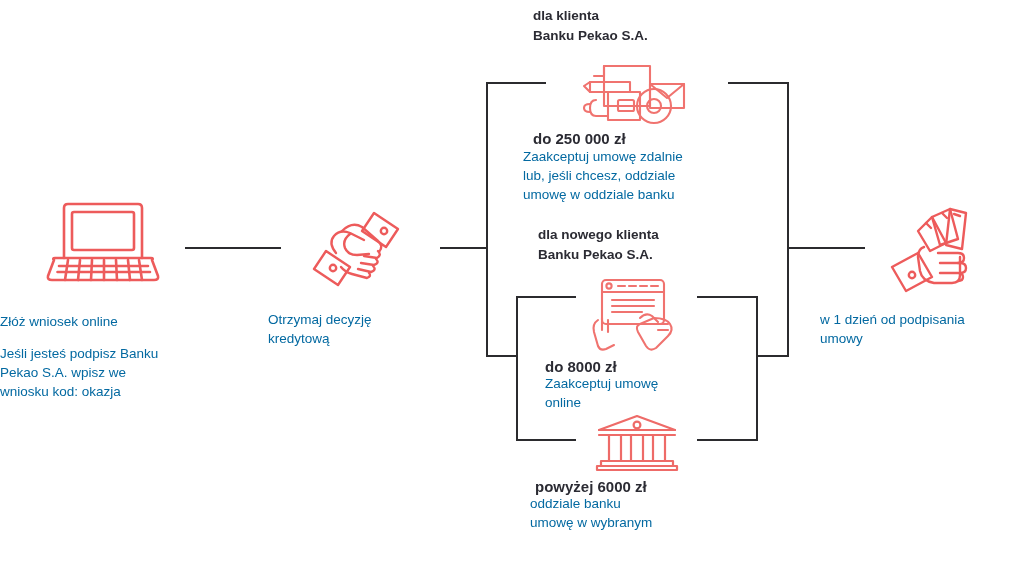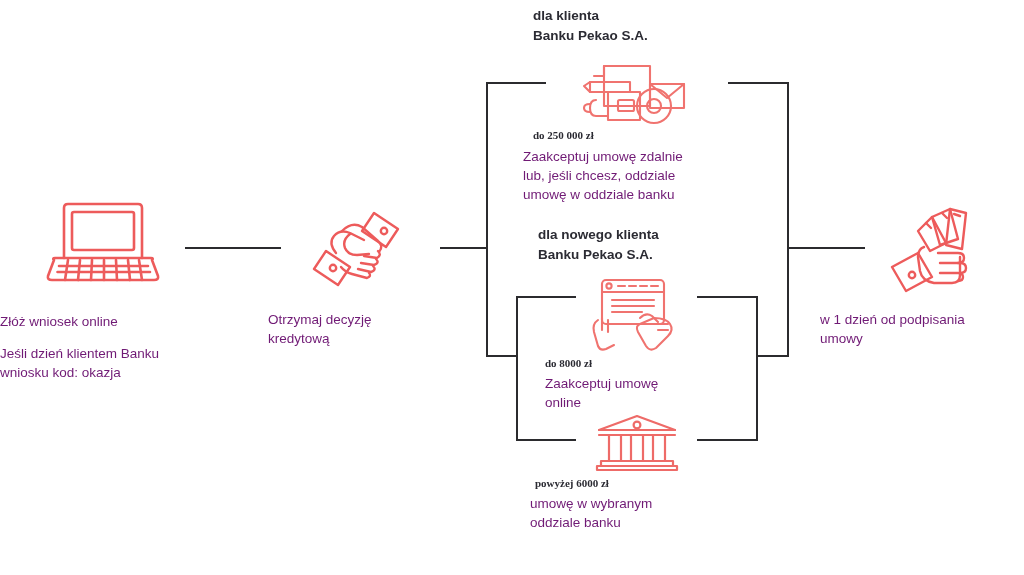--- a/index.html
+++ b/index.html
@@ -7,22 +7,22 @@
     width:1024px; height:575px;
     background:#ffffff;
     font-family:"Liberation Sans", sans-serif;
     color:#3c3c46;
     overflow:hidden;
   }
   #stage { position:relative; width:1024px; height:575px; }
 
   
   .txt { position:absolute; text-align:left; line-height:1.42; }
-  .cap   { font-size:13.5px; color:#701a75; }
-  .bold  { font-weight:bold; font-size:11px; color:#2b2b33;font-family:Liberation Serif, serif; }
+  .cap   { font-size:13.5px; color:#0369a1; }
+  .bold  { font-weight:bold; font-size:15px; color:#2b2b33; }
   .hdr   { font-weight:bold; font-size:13.5px; color:#2b2b33; line-height:1.45; }
 
   
   .line   { position:absolute; background:#2b2b2e; }
   .hline  { height:2px; }
   .vline  { width:2px; }
 
   
   .icon { position:absolute; }
   .icon svg { display:block; overflow:visible; }
@@ -40,21 +40,22 @@
         <path d="M12 64 Q10 62 13 62 L109 62 Q112 62 110 64 L116 80 Q117 84 112 84 L10 84 Q5 84 6 80 Z"></path>
         <path d="M17 70 L106 70 M15.5 76 L108 76"></path>
         <path d="M26 64 L23 84 M38 64 L36 84 M50 64 L49 84 M62 64 L62 84 M74 64 L75 84 M86 64 L88 84 M97 64 L100 84"></path>
       </g>
     </svg>
   </div>
 
   <div class="txt cap" style="left:0px; top:312px; width:238px;">Złóż wniosek online</div>
 
   <div class="txt cap" style="left:0px; top:344px; width:238px;">
-    <div>Jeśli dzień klientem Banku</div>
+    <div>Jeśli jesteś podpisz Banku</div>
+    <div>Pekao S.A. wpisz we</div>
     <div>wniosku kod: okazja</div>
   </div>
 
   <div class="line hline" style="left:185px; top:247px; width:96px;"></div>
 
   <div class="icon" style="left:312px; top:207px;">
     <svg width="100" height="86" viewBox="0 0 100 86">
       <g fill="none" stroke="#ED5B5B" stroke-width="2.4" stroke-linejoin="round" stroke-linecap="round">
 
         <path d="M62 6 L86 22 L74 40 L50 24 Z"></path>
@@ -188,22 +189,22 @@
 
         <path d="M6 47 L78 47 L78 52 L6 52 Z"></path>
         <path d="M2 52 L82 52 L82 56 L2 56 Z"></path>
       </g>
     </svg>
   </div>
 
   <div class="txt bold" style="left:535px; top:476px; width:205px;">powyżej 6000 zł</div>
 
   <div class="txt cap" style="left:530px; top:494px; width:215px;">
+    <div>oddziale banku</div>
     <div>umowę w wybranym</div>
-    <div>oddziale banku</div>
   </div>
 
   <div class="icon" style="left:888px; top:205px;">
     <svg width="100" height="92" viewBox="0 0 100 92">
       <g fill="none" stroke="#ED5B5B" stroke-width="2.4" stroke-linejoin="round" stroke-linecap="round">
 
         <path d="M44 12 L62 4 L70 34 L52 40 Z"></path>
         <path d="M30 26 L44 12 L58 38 L42 46 Z"></path>
         <path d="M38 18 L43 23 M54 8 L59 13"></path>
         <path d="M62 4 L78 8 L74 44 L58 40 Z"></path>

